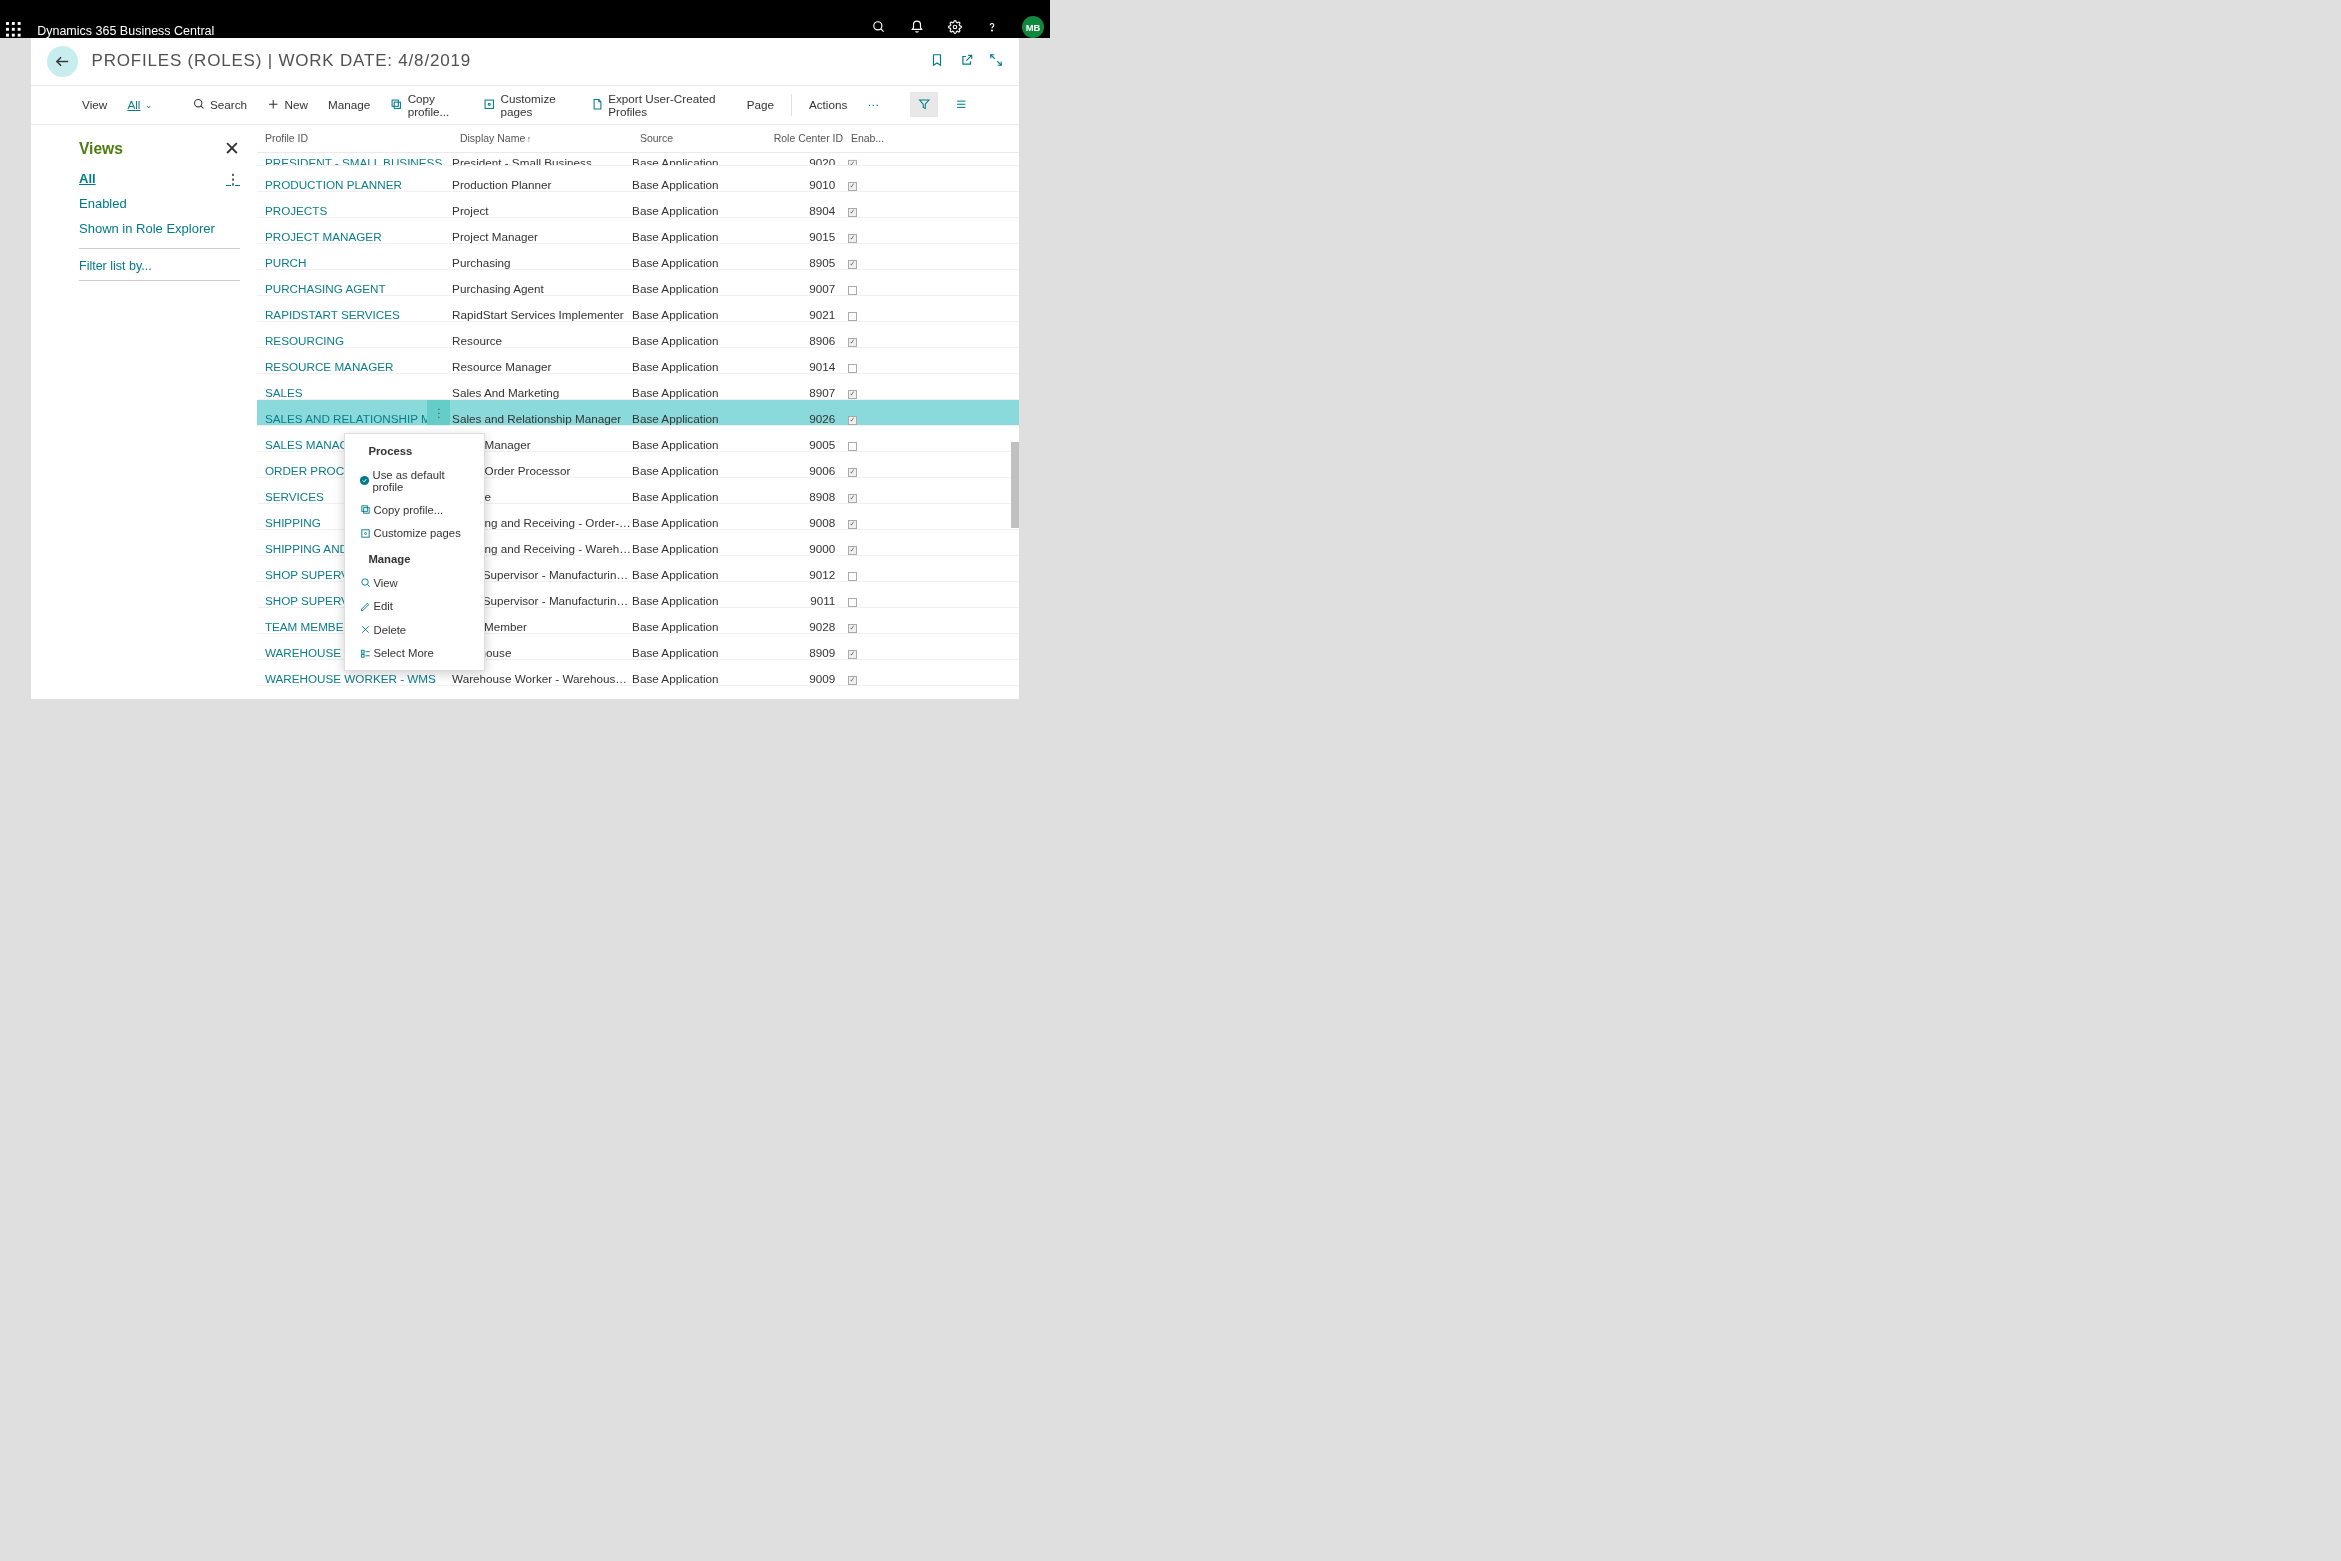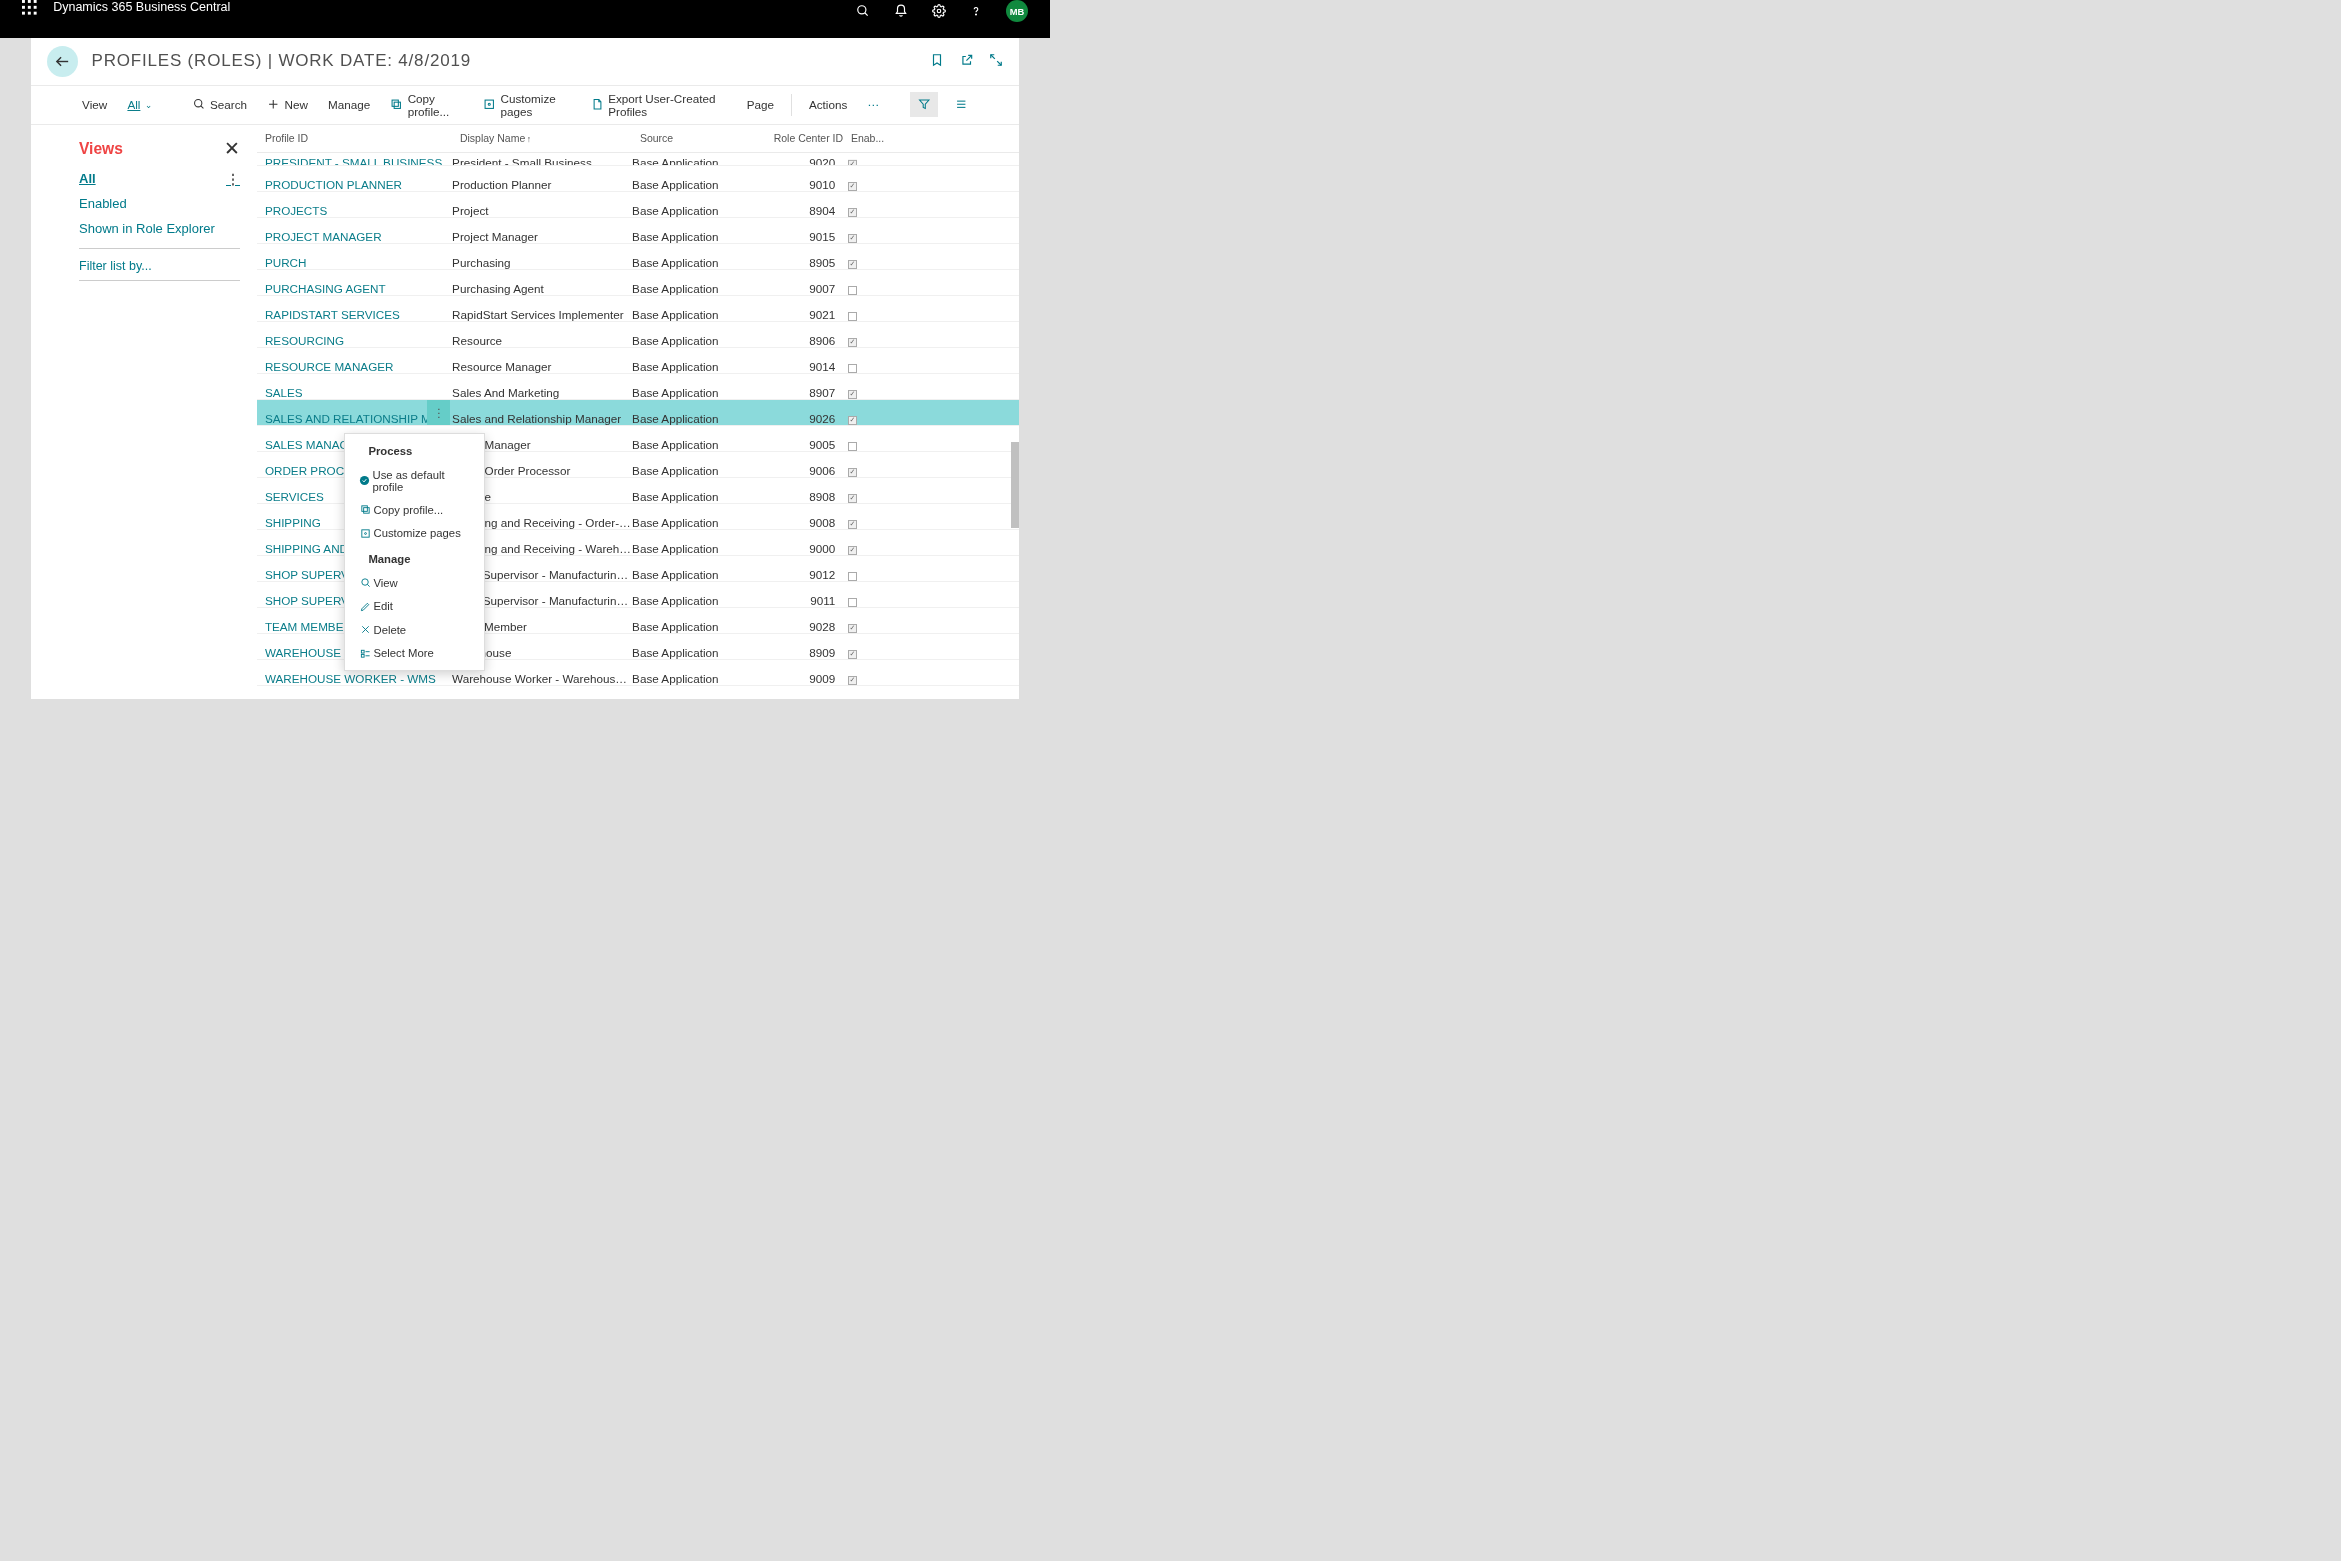--- a/index.html
+++ b/index.html
@@ -1,19 +1,19 @@
 <!DOCTYPE html>
 <html style="font-size:12.5px"><head>
 <meta charset="utf-8">
 <style>
 * { margin: 0; padding: 0; box-sizing: border-box; }
 body { font-family: "Segoe UI", -apple-system, sans-serif; background: #dfdfdf; overflow: hidden; width: 1050px; height: 699px; position: relative; }
 
 
-.topbar { background: #000; height: 38px; display: flex; align-items: flex-start; color: #fff; padding: 0 22px; }
+.topbar { background: #000; height: 38px; display: flex; align-items: flex-end; color: #fff; padding: 0 6px; }
 .app-launcher { width: 15.6px; height: 15.6px; display: inline-block; margin-right: 15.6px; }
 .app-launcher svg { fill: #fff; }
 .app-title { font-size: 12.5px; font-weight: 500; flex: 1; }
 .topbar-right { display: flex; align-items: center; gap: 22px; }
 .topbar-icon { width: 15.6px; height: 15.6px; display:flex; align-items:center; justify-content:center; cursor:pointer; }
 .avatar { width:22px; height:22px; border-radius:50%; background:#10893e; color:#fff; display:flex; align-items:center; justify-content:center; font-size:9.4px; font-weight:600; }
 
 
 .page-container { position:absolute; left:31px; top:38px; right:31px; bottom:0; background:#fff; display:flex; flex-direction:column; }
 .page-header { padding: 7.8px 15.6px; display:flex; align-items:center; border-bottom:0.8px solid #eaeaea; }
@@ -29,21 +29,21 @@
 .toolbar-item.accent { color:#0b7d8a; }
 .tool-icon { color:#007a8a; display:inline-flex; }
 .toolbar-spacer { flex:1; }
 .toolbar-divider { width:0.8px; height:22px; background:#e0e0e0; }
 .filter-btn { background:#e8e8e8; padding:6.2px 7.8px; display:flex; }
 
 
 .body-area { display:flex; flex:1; overflow:hidden; }
 .sidebar { width:223px; padding:12.5px 14px 0 48px; }
 .views-hdr { display:flex; align-items:center; justify-content:space-between; margin-bottom:6.2px; }
-.views-title { font-size:15.6px; font-weight:600; color:#ef4444; }
+.views-title { font-size:15.6px; font-weight:600; color:#4d7c0f; }
 .close-x { font-size:19px; color:#333; cursor:pointer; }
 .view-item { display:flex; align-items:center; justify-content:space-between; font-size:13px; padding:4.7px 0; cursor:pointer; color:#007a8a; }
 .view-item.active { font-weight:700; text-decoration:underline; }
 .view-item-label { color:#007a8a; }
 .sidebar-more { color:#666; font-size:14px; }
 .sidebar-divider { border:none; border-top:0.8px solid #ccc; margin:7.8px 0 9.4px 0; }
 .filter-by { color:#007a8a; font-size:12.5px; }
 
 
 .table-wrap { flex:1; overflow:hidden; position:relative; padding-left:3.1px; }

